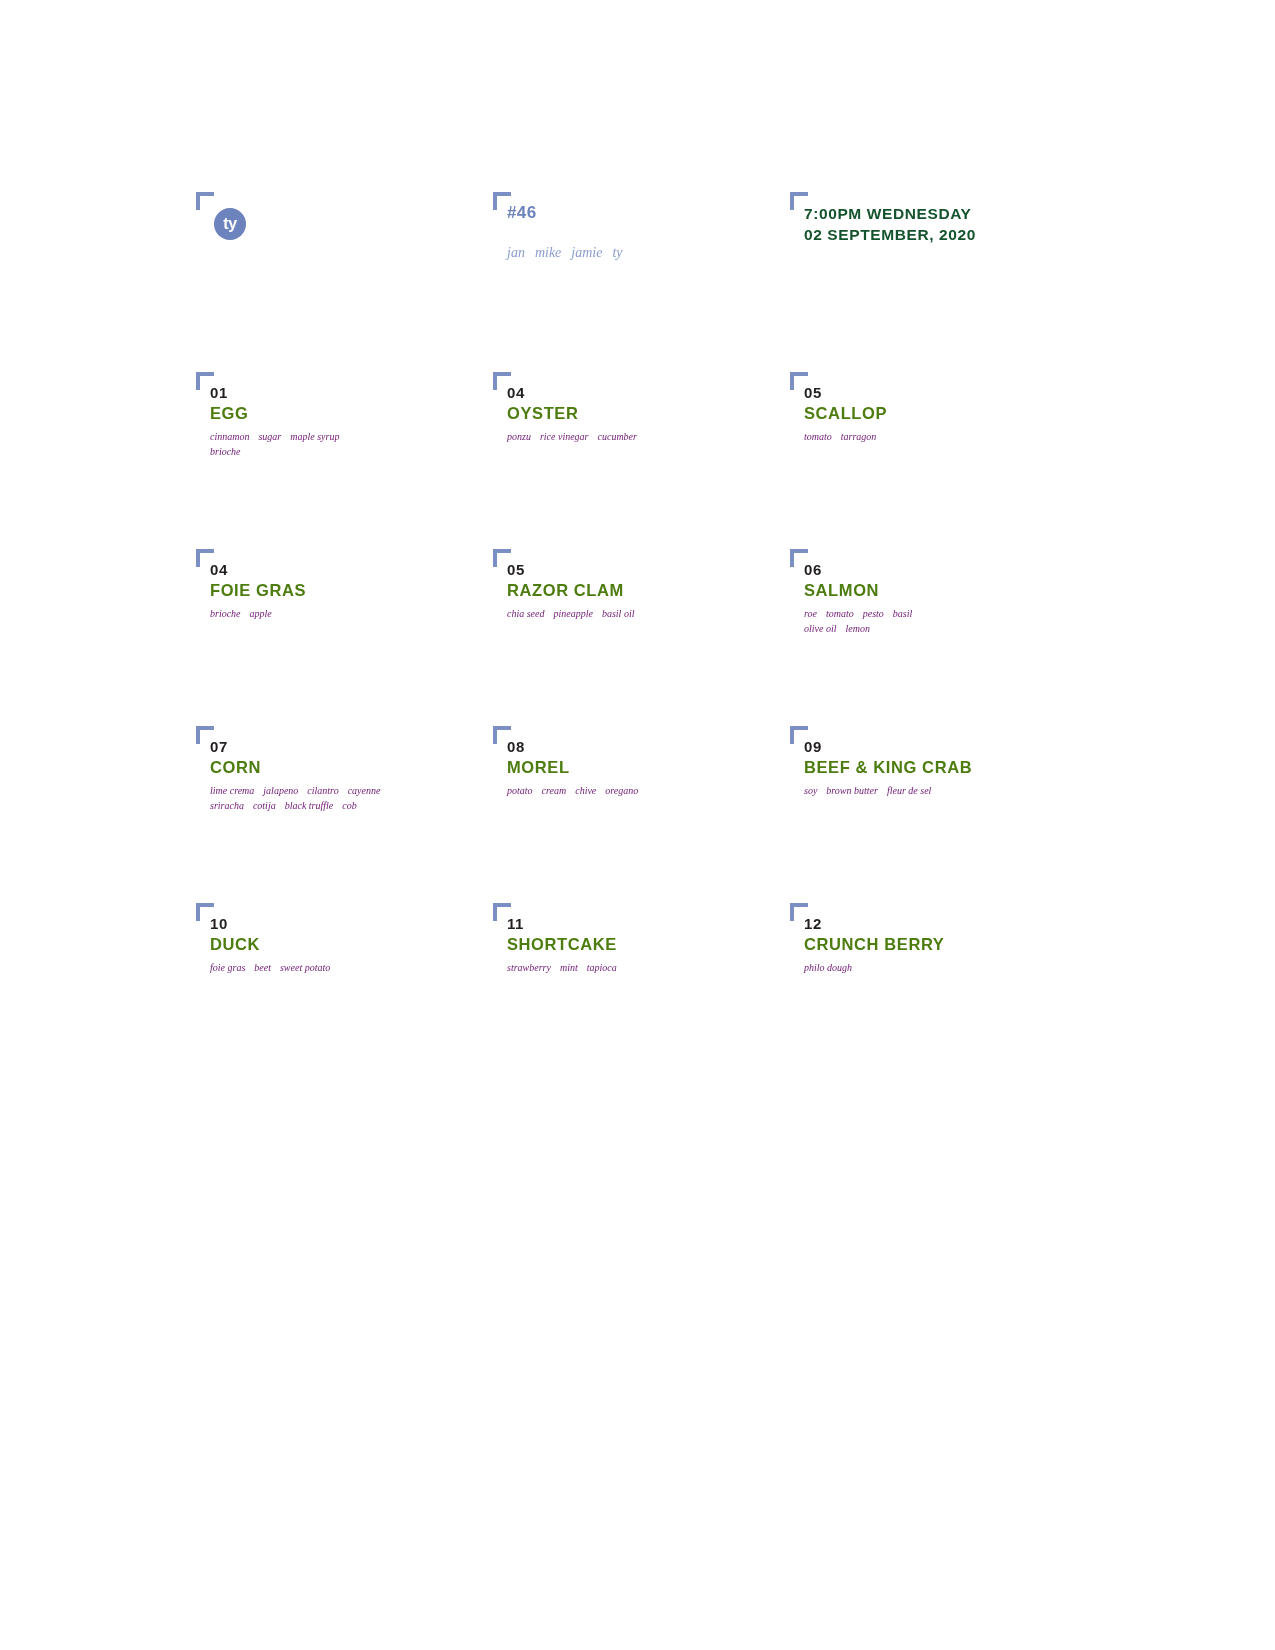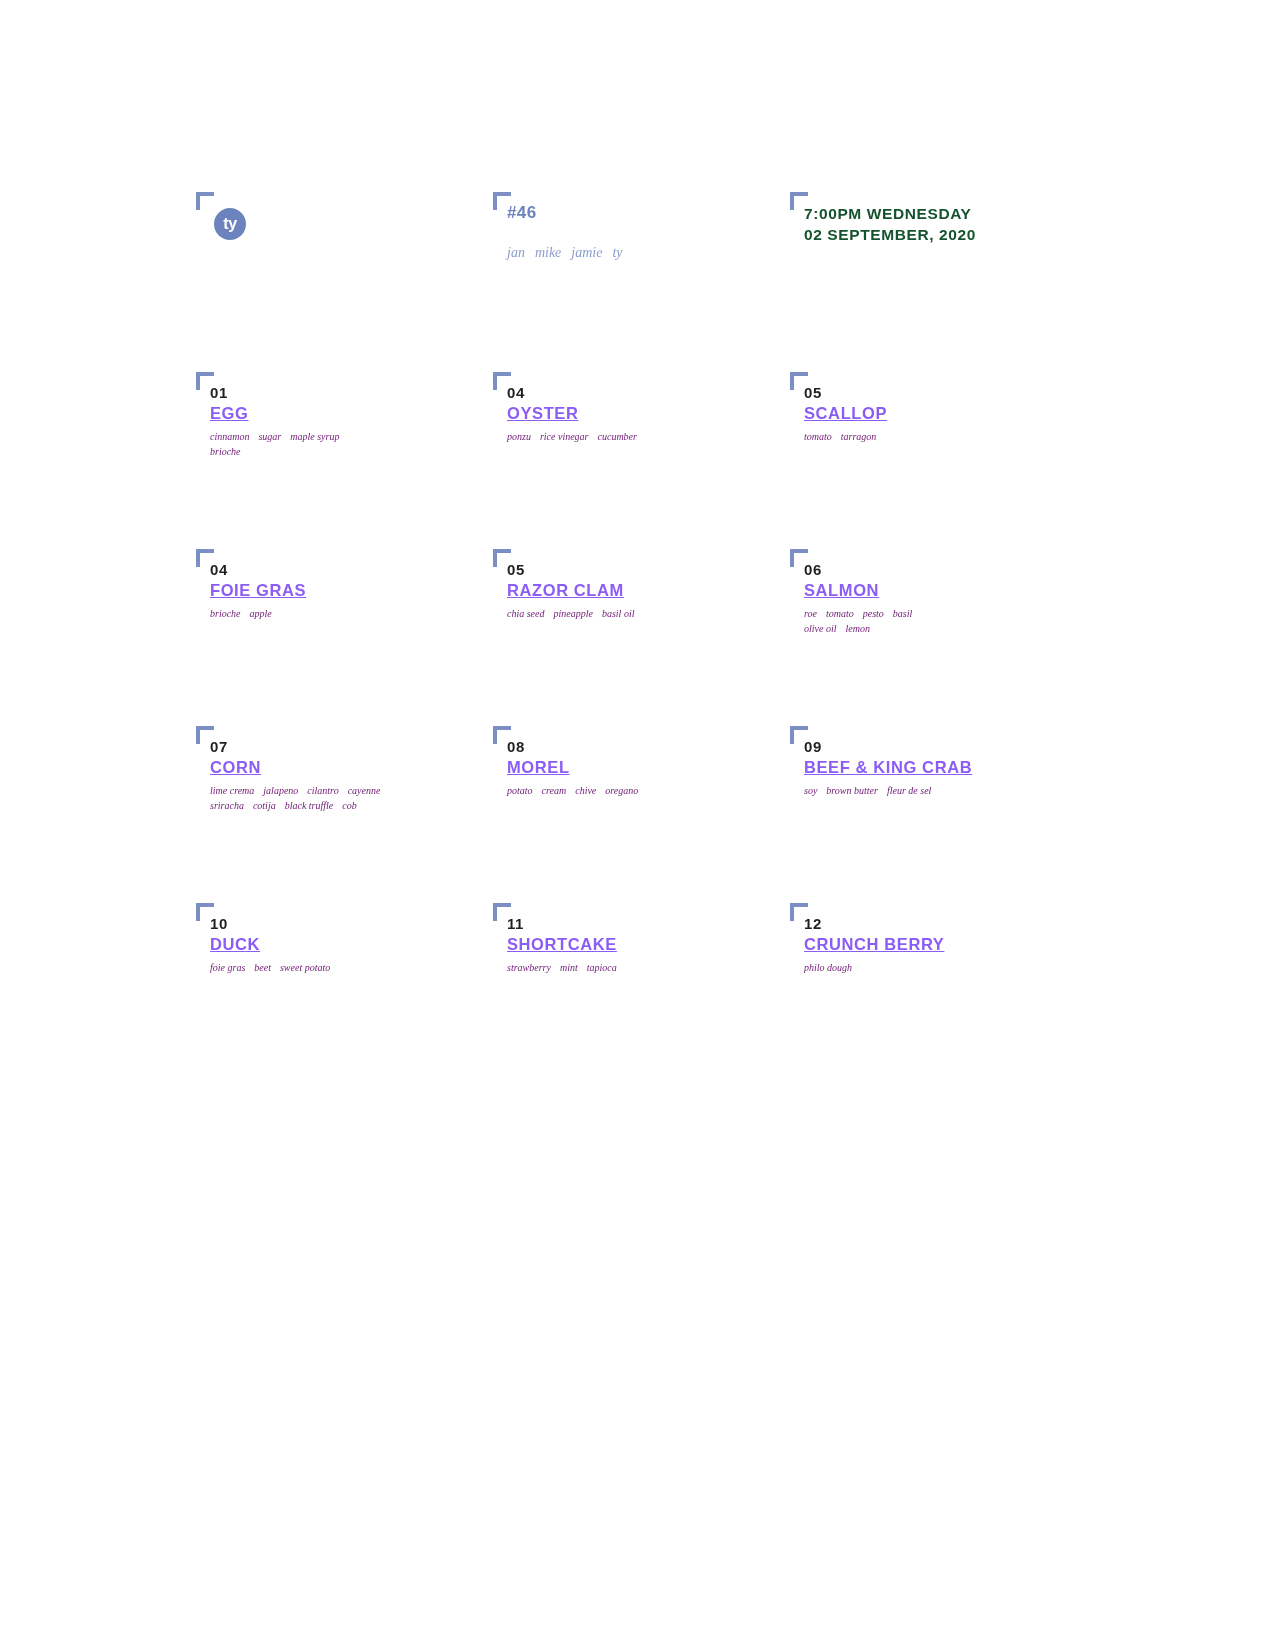--- a/index.html
+++ b/index.html
@@ -120,25 +120,24 @@
     letter-spacing: 0.6px;
     color: #231f20;
     line-height: 1.25;
   }
 
   .course-title {
     font-family: "Liberation Sans", sans-serif;
     font-weight: bold;
     font-size: 16.5px;
     letter-spacing: 0.6px;
-    color: #8b5cf6;
+    color: #4d7c0f;
     line-height: 1.25;
     margin-bottom: 7px;
     white-space: nowrap;
-    text-decoration: underline;
   }
 
   .ingredients {
     font-family: "Liberation Serif", serif;
     font-style: italic;
     font-size: 10px;
     color: #701a75;
     line-height: 1.42;
   }
   .ing-line { white-space: nowrap; }

